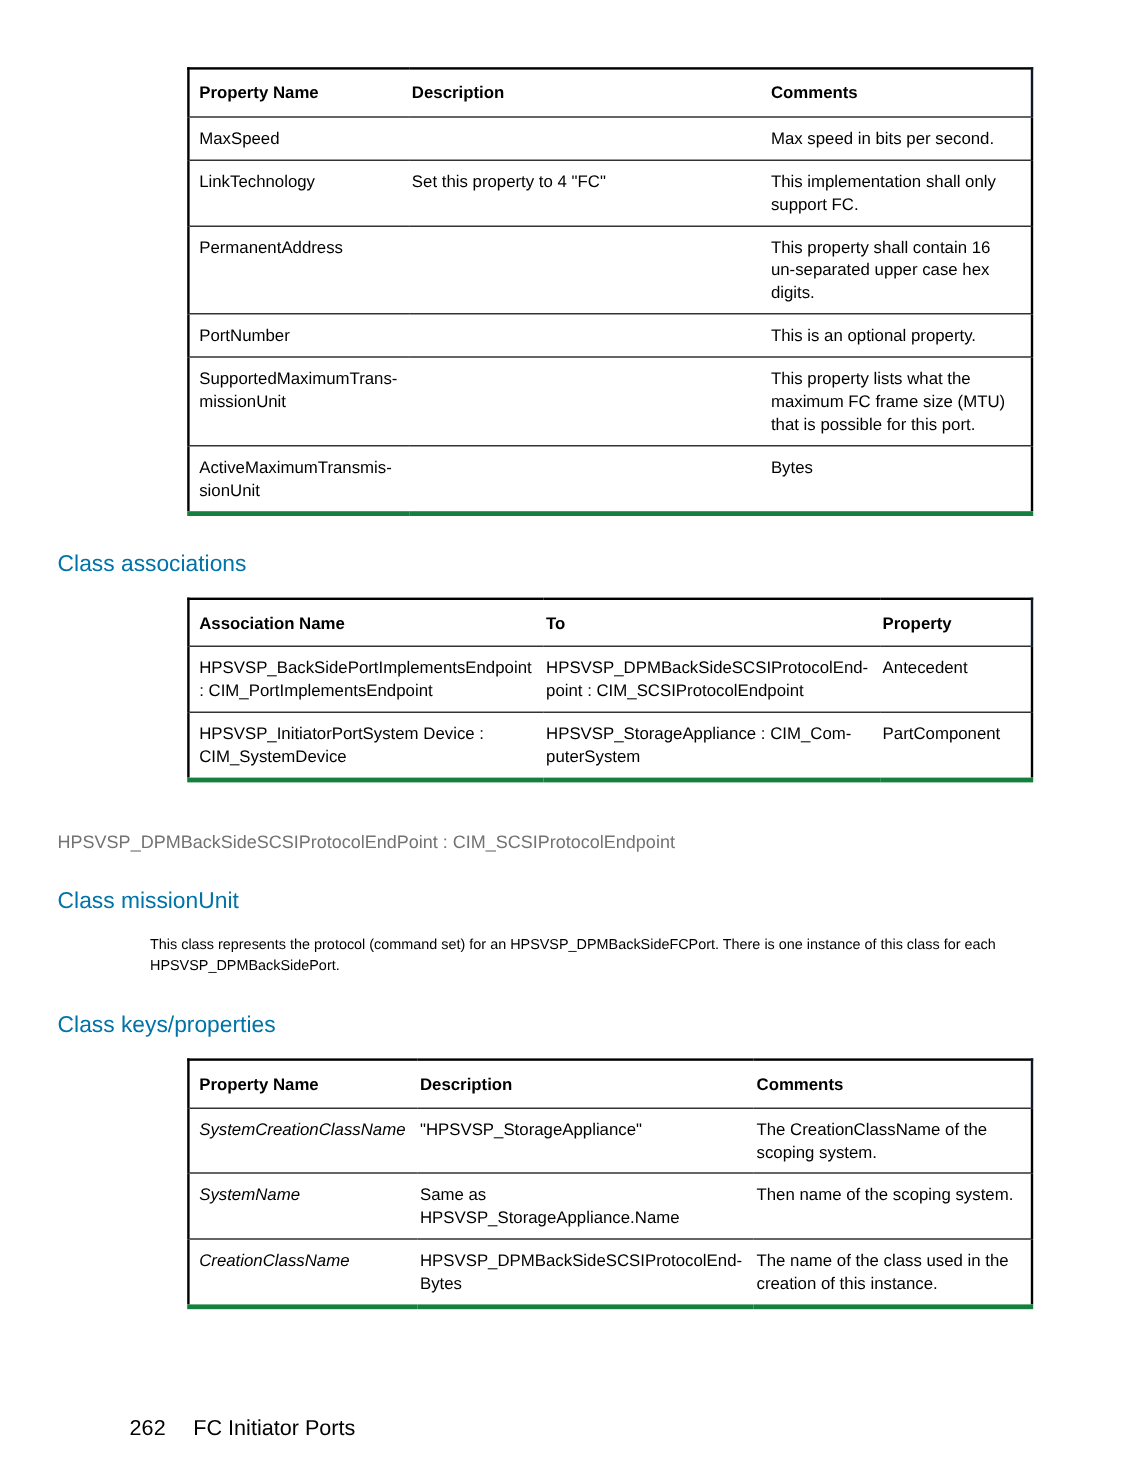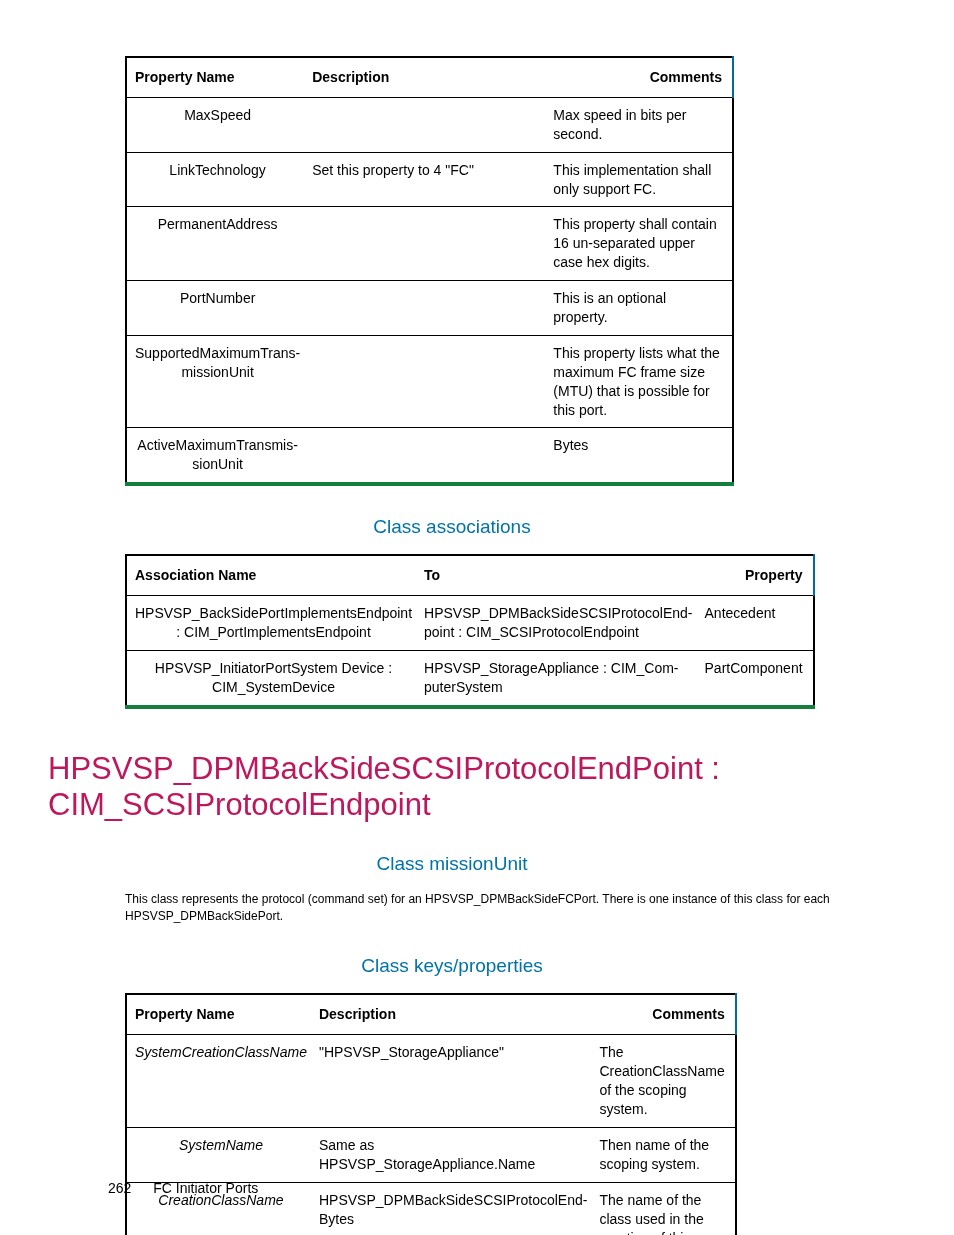--- a/index.html
+++ b/index.html
@@ -9,71 +9,70 @@
     font-family: Arial, Helvetica, sans-serif;
     background: #fff;
     color: #000;
     width: 954px;
   }
   .page {
     padding: 56px 98px 30px 48px;
   }
   table {
     border-collapse: collapse;
-    width: 609px;
-    margin-left: 77px;
+    width: 705px;
+    margin-left: 108px;
   }
   table.first { margin-top: 0; }
   th, td {
     text-align: left;
     vertical-align: top;
     padding: 8px 10px 8px 2px;
     font-size: 14px;
     line-height: 1.35;
   }
   th {
     font-weight: bold;
     border-top: 2px solid #000;
     border-bottom: 1px solid #000;
     padding-top: 10px;
     padding-bottom: 10px;
   }
   thead tr th:first-child { border-left: 2px solid #000; padding-left: 8px; }
-  thead tr th:last-child { border-right: 2px solid #0369a1; text-align: right; }
+  thead tr th:last-child { border-right: 2px solid #0f172a; }
   tbody td { border-bottom: 1px solid #000; }
-  tbody tr td:first-child { border-left: 2px solid #000; padding-left: 8px; text-align: center; }
+  tbody tr td:first-child { border-left: 2px solid #000; padding-left: 8px; }
   tbody tr td:last-child { border-right: 2px solid #000; }
   tbody tr:last-child td { border-bottom: 4px solid #15803d; }
   .italic { font-style: italic; }
   h2.section {
     font-family: Arial, Helvetica, sans-serif;
     font-weight: normal;
     color: #0073a8;
     font-size: 19px;
     margin: 30px 0 16px 0;
-    text-align: center;
   }
   h1.mainhead {
     font-family: Arial, Helvetica, sans-serif;
     font-weight: normal;
-    color: #be185d;
-    font-size: 31px;
+    color: #737373;
+    font-size: 15px;
     margin: 42px 0 22px 0;
   }
   p.body {
     font-size: 12px;
     line-height: 1.45;
     margin: 0 0 0 77px;
     width: 705px;
   }
   .footer {
     position: absolute;
     top: 1180px;
     left: 108px;
-    font-size: 14px;
+    font-size: 18px;
   }
   .footer .pnum { margin-right: 18px; }
   .t1-c1 { width: 24%; }
   .t1-c2 { width: 44%; }
   .t1-c3 { width: 32%; }
   .t2-c1 { width: 37%; }
   .t2-c2 { width: 36%; }
   .t2-c3 { width: 27%; }
   .t3-c1 { width: 27%; }
   .t3-c2 { width: 33%; }

